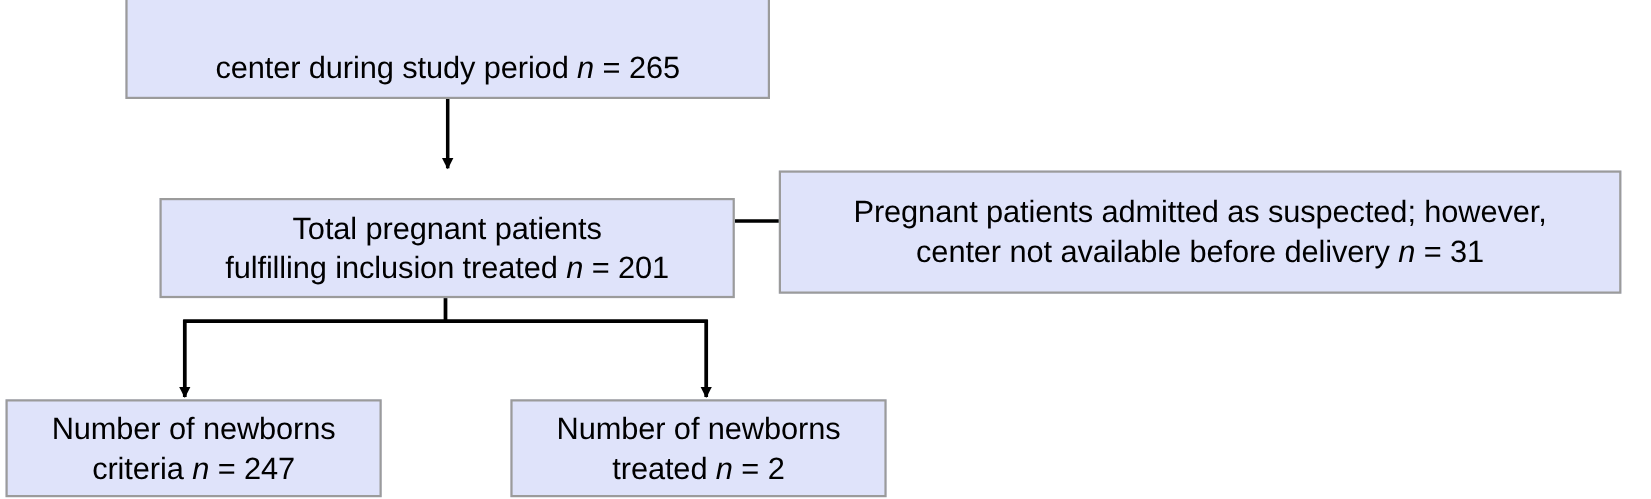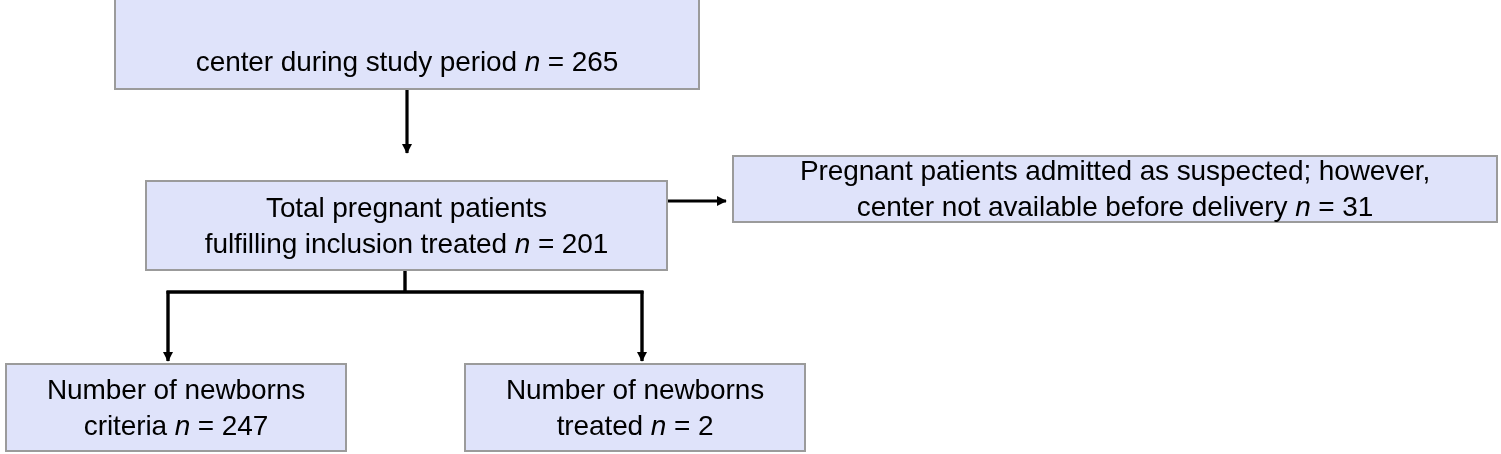--- a/index.html
+++ b/index.html
@@ -40,21 +40,21 @@
   }
   .node .txt {
     display: block;
     width: 100%;
   }
   .n-italic { font-style: italic; }
 
   
   #node-total-treated  { left: 114px; top: -2px;  width: 586px; height: 92px; }
   #node-inclusion      { left: 145px; top: 155px; width: 523px; height: 91px; margin-top: 25px; }
-  #node-suspected      { left: 732px; top: 155px; width: 766px; height: 68px; }
+  #node-suspected      { left: 708px; top: 155px; width: 766px; height: 112px; }
   #node-newborn-neg    { left: 5px;   top: 363px; width: 342px; height: 89px; }
   #node-newborn-pos    { left: 464px; top: 363px; width: 342px; height: 89px; }
 </style>
 </head>
 <body>
 
 <div id="canvas">
 
   <svg id="flow-svg" viewBox="0 0 1501 454" xmlns="http://www.w3.org/2000/svg">
     <defs>

